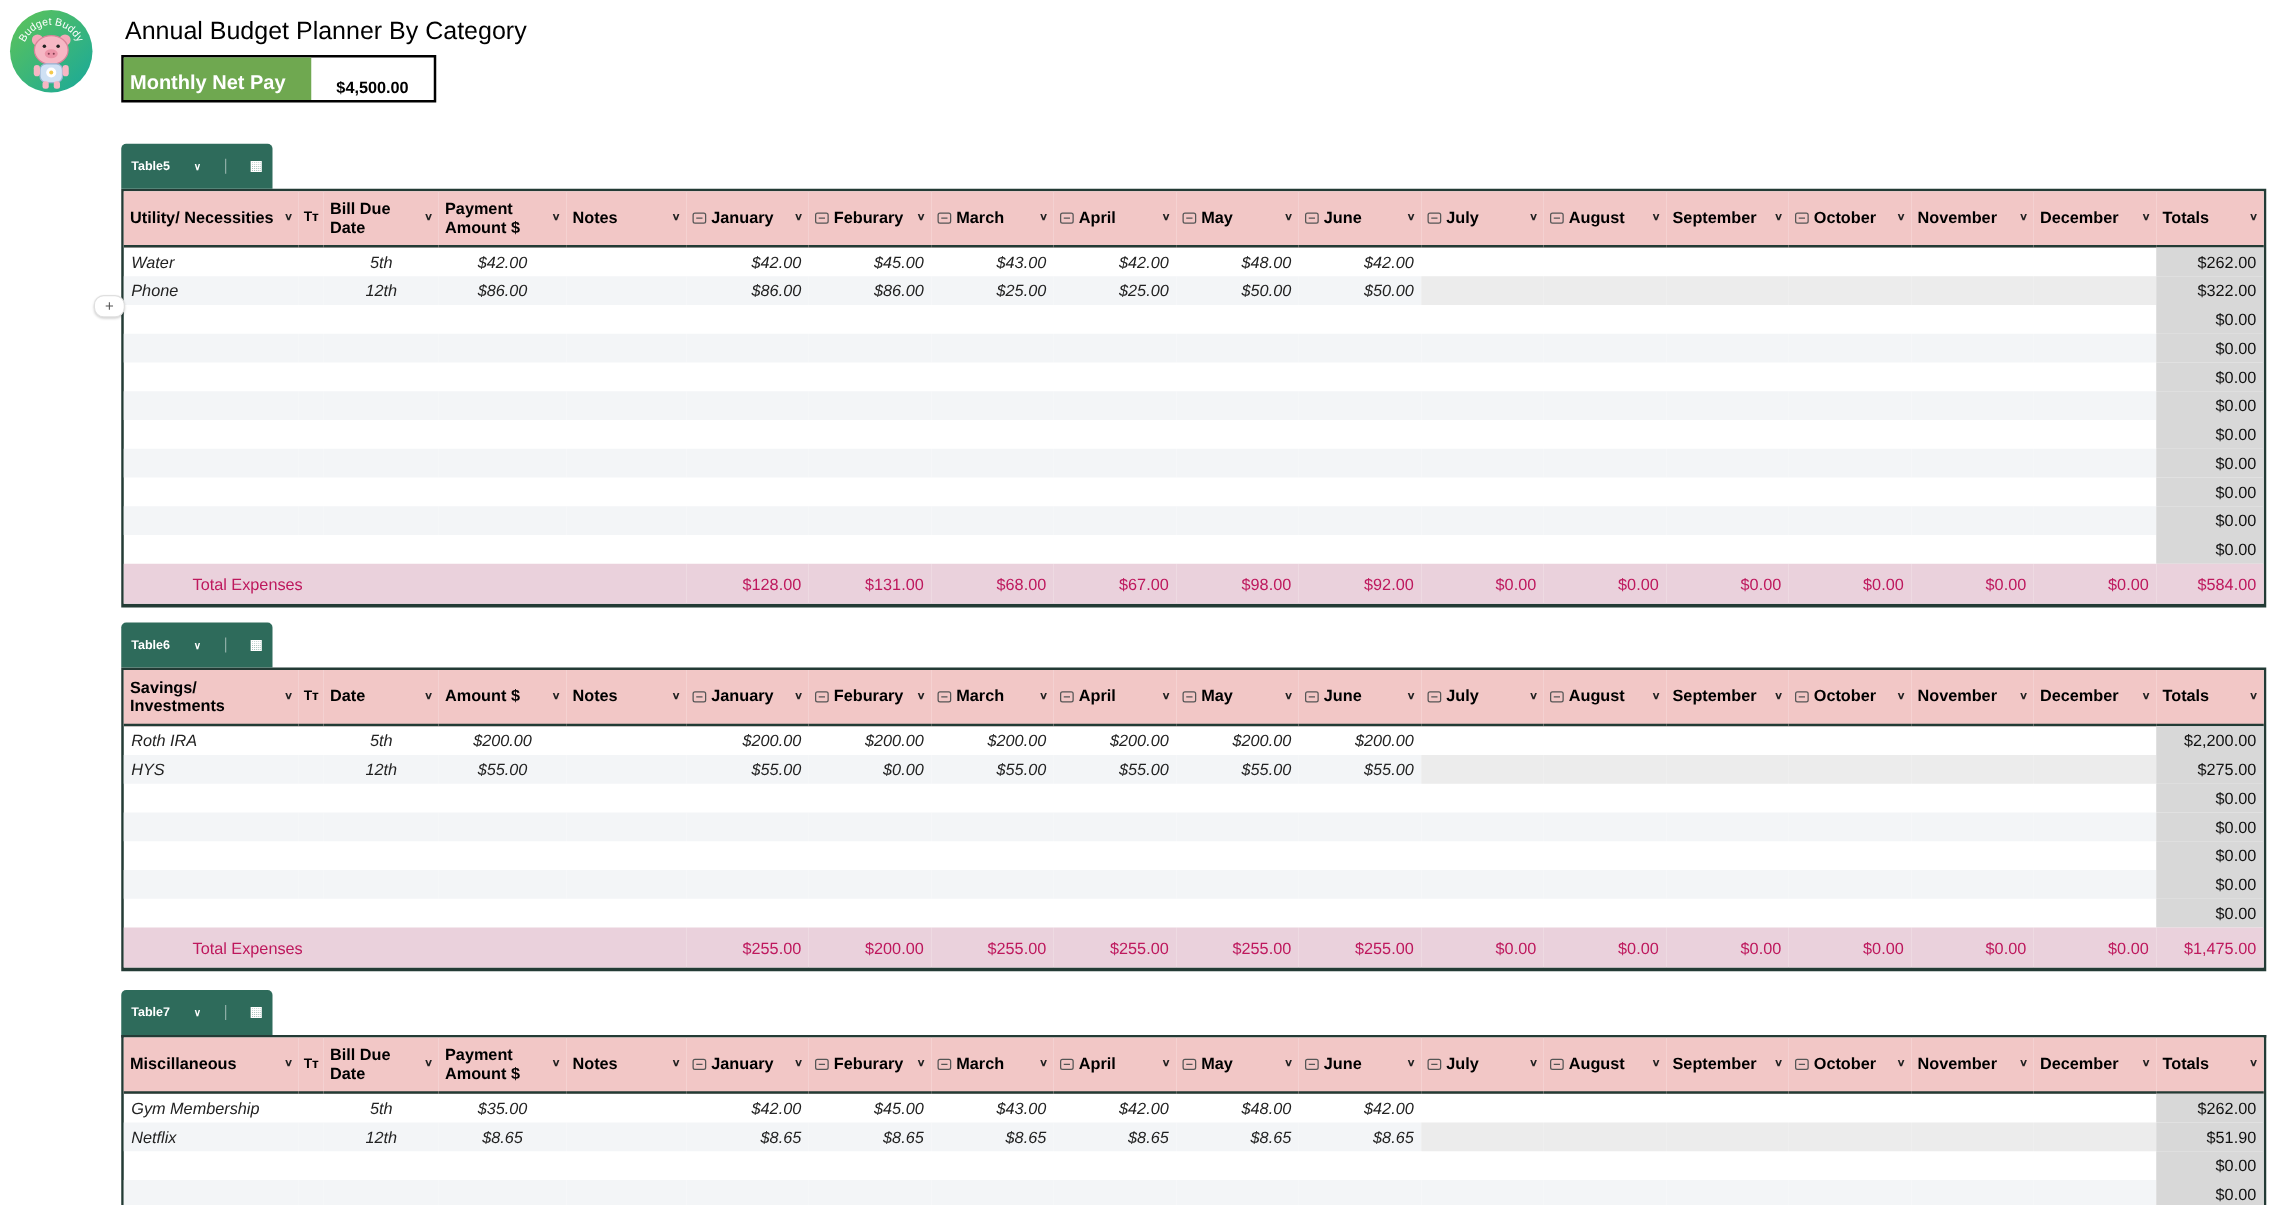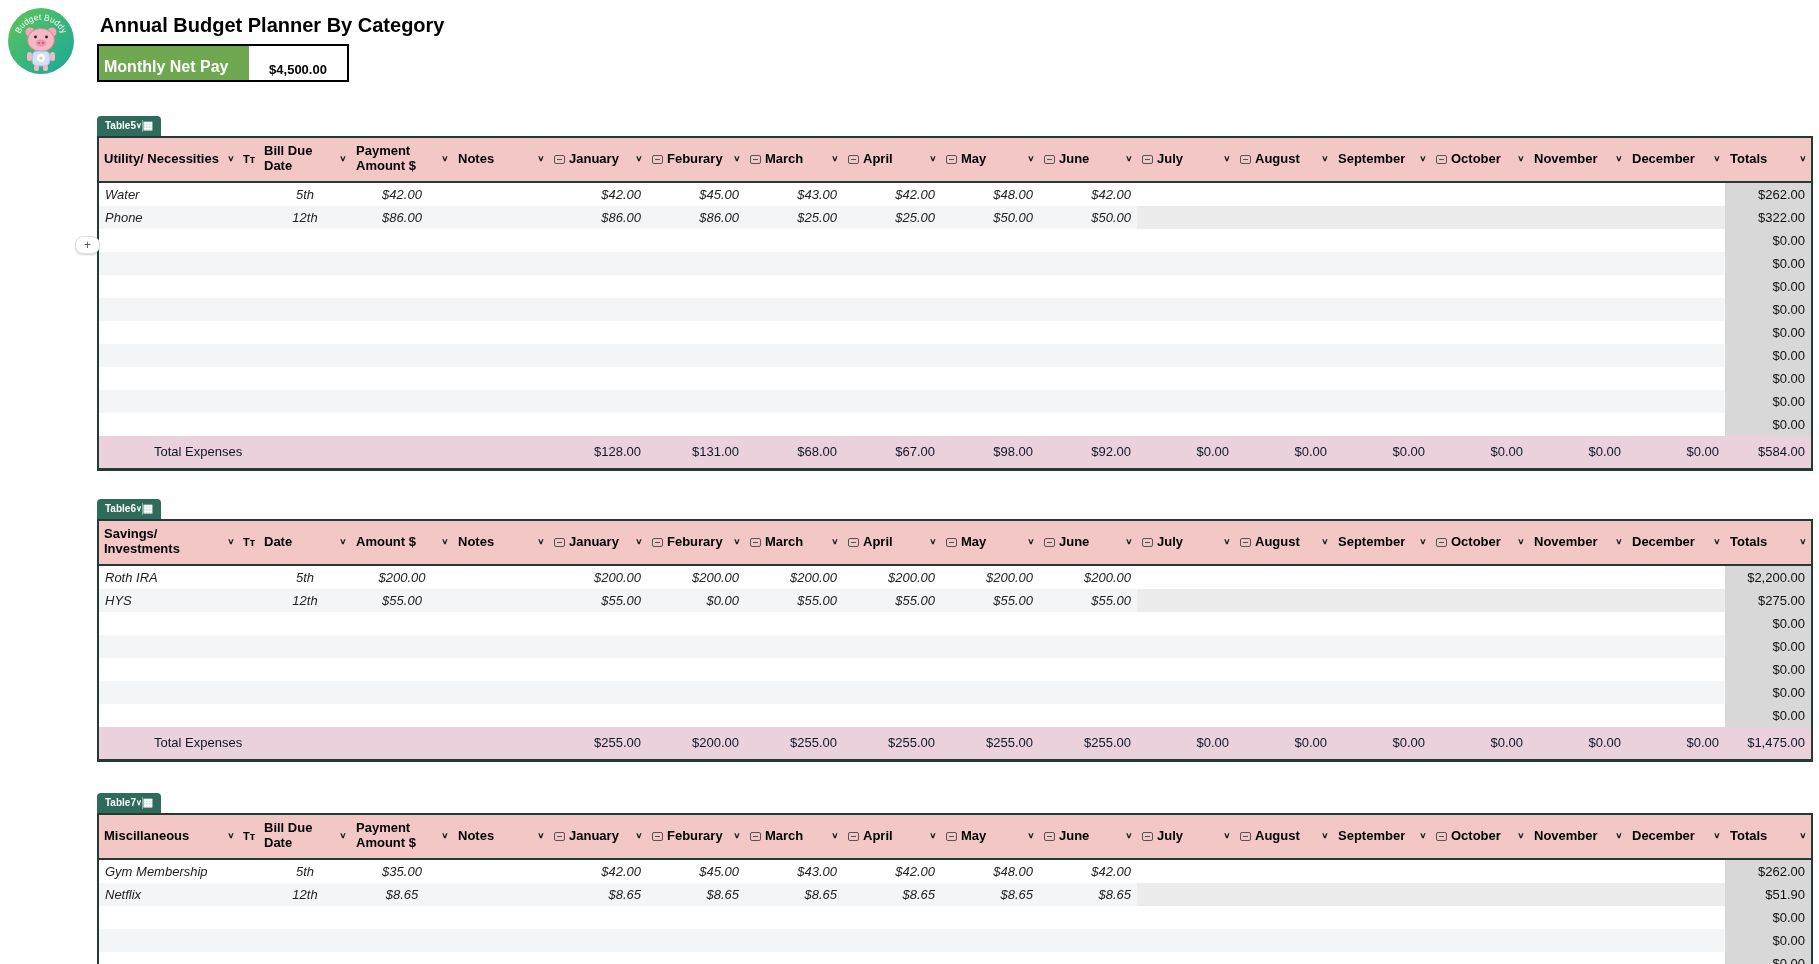--- a/index.html
+++ b/index.html
@@ -2,34 +2,34 @@
 <html style="--header-pink: #F2C7C6; --total-pink: #EAD1DC; --band: #F3F5F7; --totals-col: #D8D8D8; --tab-green: #2E6B5B; --border-dark: #233B35; --netpay-green: #6FA850;"><head>
 <meta charset="utf-8">
 <style>
   html,body{margin:0;padding:0;}
   body{
     width:1819px;height:964px;position:relative;overflow:hidden;background:#fff;
     font-family:"Liberation Sans", sans-serif;color:#111;
   }
   
   .logo{position:absolute;left:7px;top:7px;width:68px;height:68px;}
-  .page-title{position:absolute;left:100px;top:14px;font-size:20px;font-weight:bold;color:#000;}
+  .page-title{position:absolute;left:100px;top:14px;font-size:20px;font-weight:normal;color:#000;}
   .netpay{position:absolute;left:97px;top:44px;width:252px;height:38px;border:2px solid #000;
           box-sizing:border-box;display:flex;background:#fff;}
   .netpay-label{flex:0 0 150px;background:var(--netpay-green);color:#fff;font-weight:bold;font-size:16px;
           display:flex;align-items:flex-end;padding:0 0 4px 5px;box-sizing:border-box;}
   .netpay-value{flex:1;display:flex;align-items:flex-end;justify-content:center;font-weight:bold;
           font-size:13px;padding-bottom:3px;color:#000;margin-top:25px;}
   .add-btn{position:absolute;left:75px;top:236px;width:23px;height:16px;background:#fff;
           border:1px solid #e0e0e0;border-radius:8px;box-shadow:0 1px 2px rgba(0,0,0,.18);
           display:flex;align-items:center;justify-content:center;font-size:12px;color:#555;z-index:5;}
   
   .tblock{position:absolute;left:97px;}
   .t0{top:115px;} .t1{top:498px;} .t2{top:792px;}
-  .tab{display:inline-flex;align-items:center;gap:0;height:20px;padding:0 8px;
+  .tab{display:inline-flex;align-items:center;gap:19px;height:36px;padding:0 8px;
        background:var(--tab-green);color:#fff;border-radius:4px 4px 0 0;font-size:10px;font-weight:bold;}
   .tabchev{font-size:8px;}
   .tabdiv{width:1px;height:12px;background:rgba(255,255,255,.45);}
   .tabcalc{font-size:11px;line-height:1;}
   .tgrid{display:grid;grid-template-columns:140px 20px 92px 102px 96px repeat(12,98px) 86px;
          border:2px solid var(--border-dark);border-bottom-width:3px;background:#fff;width:max-content;}
   .t2 .tgrid{border-bottom-width:0;}
   
   .hc{height:45px;box-sizing:border-box;background:var(--header-pink);border-bottom:2px solid var(--border-dark);
       display:flex;align-items:center;gap:4px;padding:2px 5px;font-weight:bold;font-size:13px;line-height:1.12;color:#000;}
@@ -42,21 +42,21 @@
   
   .dc{height:23px;box-sizing:border-box;display:flex;align-items:center;font-size:13px;
       font-style:italic;color:#222;padding:0 6px;white-space:nowrap;overflow:hidden;}
   .ctr{justify-content:center;}
   .rt{justify-content:flex-end;}
   .band{background:var(--band);}
   .dim{background:#ECECEC;}
   .totcol{background:var(--totals-col);font-style:normal;color:#111;}
   
   .trc{height:32px;box-sizing:border-box;background:var(--total-pink);display:flex;align-items:center;
-       font-size:13px;color:#0f172a;padding:0 6px;}
+       font-size:13px;color:#be185d;padding:0 6px;}
   .trlabel{padding-left:55px;}
 </style>
 </head>
 <body>
 
 <div class="logo">
   <svg width="68" height="68" viewBox="0 0 68 68">
     <defs>
       <linearGradient id="lg" x1="0" y1="0" x2="1" y2="1">
         <stop offset="0" stop-color="#5fc457"></stop>

